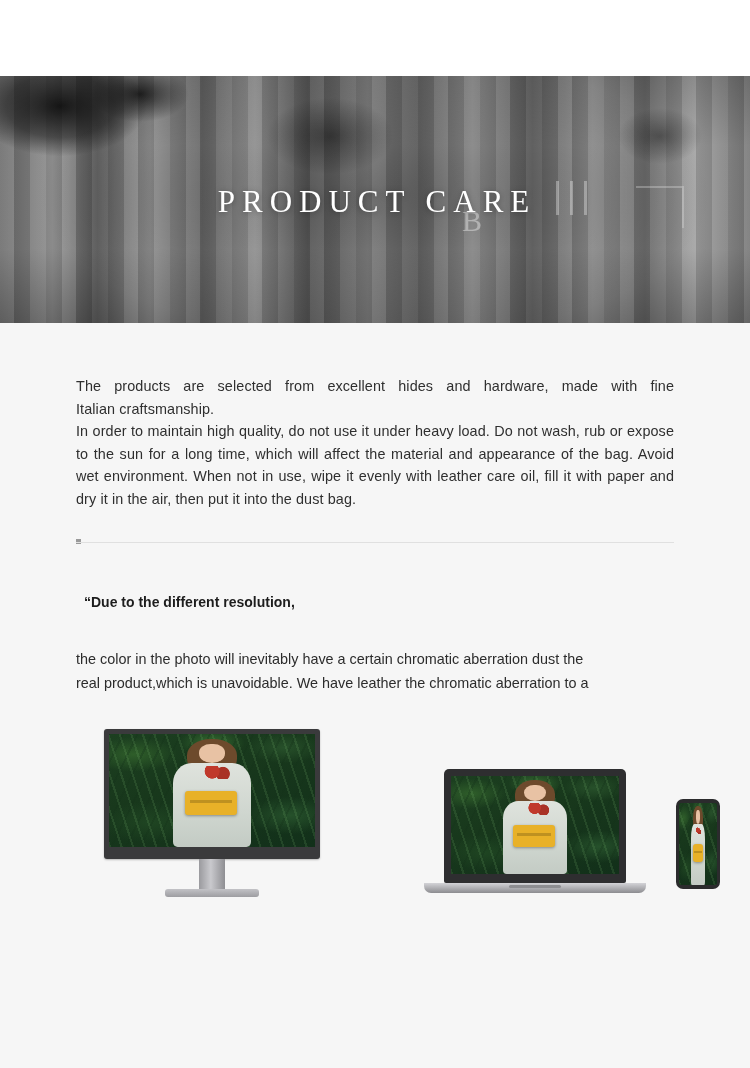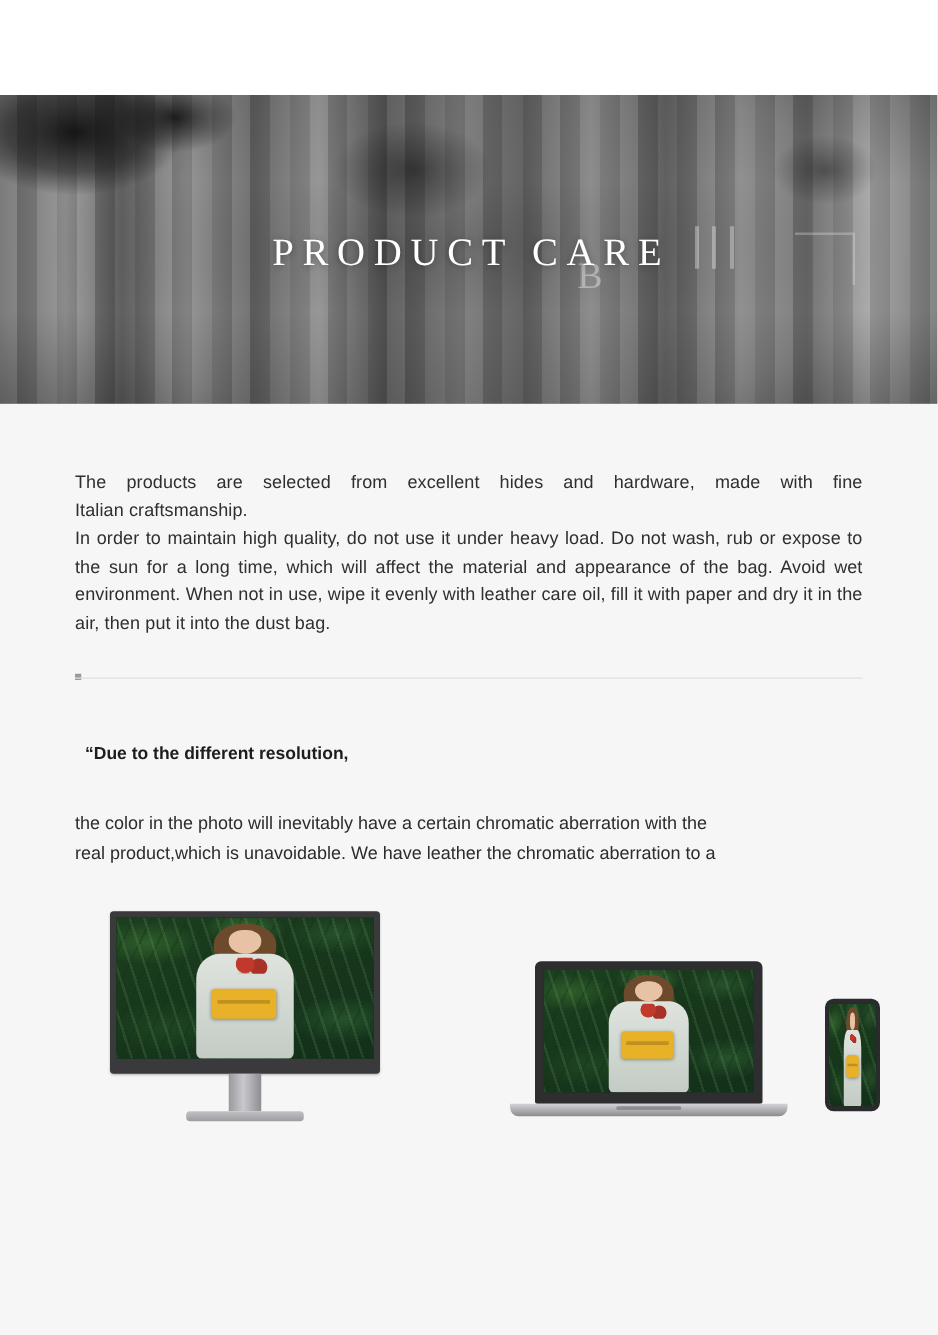--- a/index.html
+++ b/index.html
@@ -106,21 +106,21 @@
     color: #ffffff;
     font-family: "Liberation Serif", serif;
     font-size: 31px;
     letter-spacing: 7px;
     font-weight: 400;
     text-shadow: 0 1px 6px rgba(0,0,0,0.35);
   }
 
   
   .content {
-    padding: 0 60px;
+    padding: 0 76px;
   }
   .para1 {
     margin-top: 52px;
     font-size: 14.4px;
     line-height: 22.5px;
     color: #2f2f2f;
     text-align: justify;
     letter-spacing: 0.1px;
   }
   .para1 .l1 { display:block; text-align: justify; text-align-last: justify; }
@@ -383,21 +383,21 @@
     <div class="divider-wrap">
       <div class="divider-dot"></div>
       <div class="divider"></div>
     </div>
 
     <div class="quote">
       <span class="q1">“Due to the different resolution,</span>
     </div>
 
     <div class="para2">
-      <span>the color in the photo will inevitably have a certain chromatic aberration with the</span>
+      <span>the color in the photo will inevitably have a certain chromatic aberration dust the</span>
       <span>real product,which is unavoidable. We have leather the chromatic aberration to a</span>
     </div>
 
     <div class="devices">
 
       <div class="monitor">
         <div class="bezel">
           <div class="screen">
             <div class="photo">
               <div class="leaves"></div>

